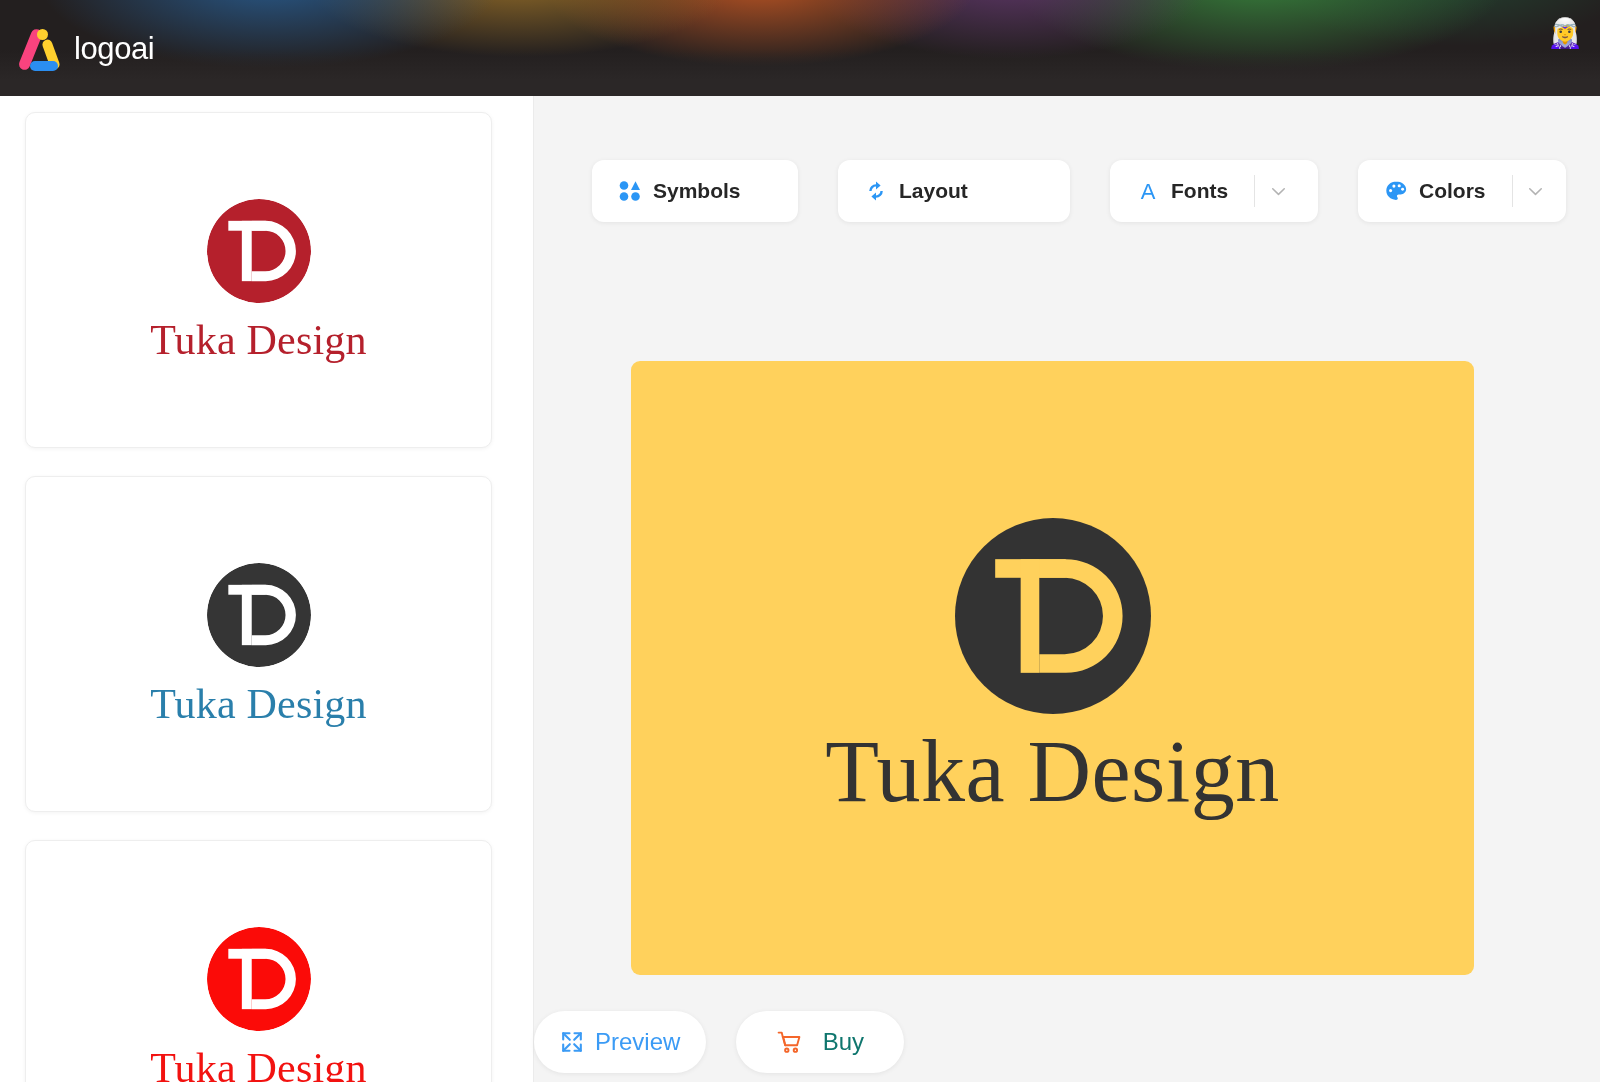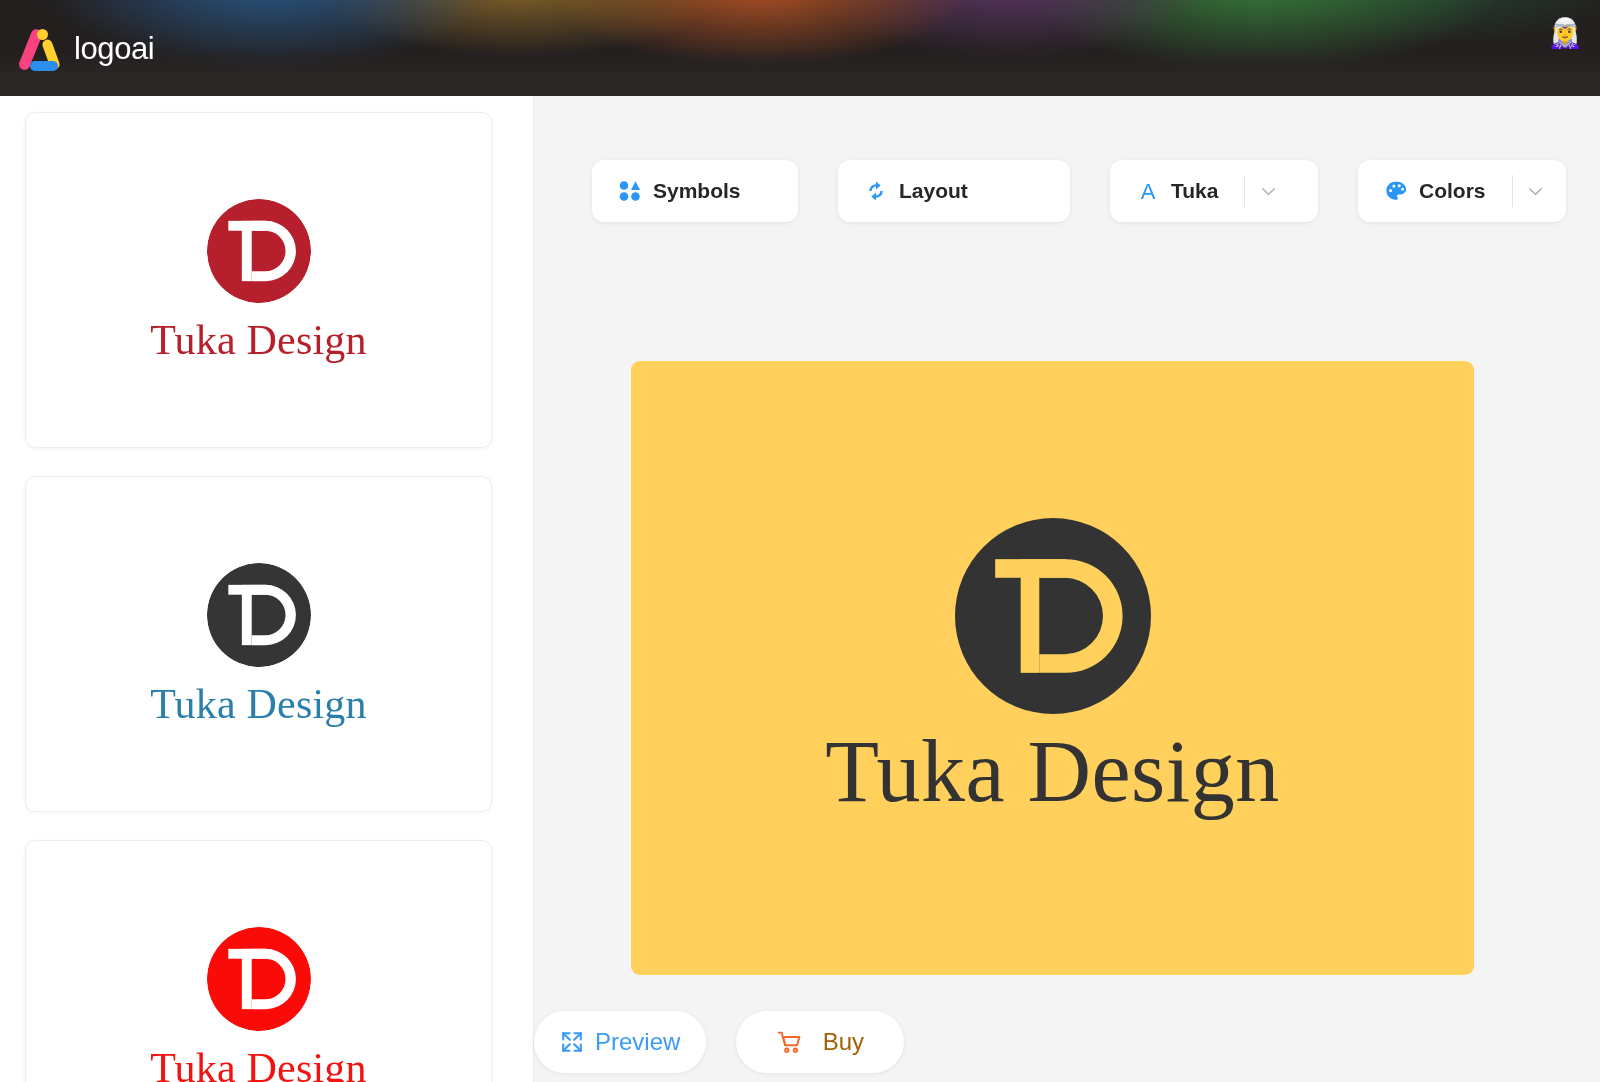--- a/index.html
+++ b/index.html
@@ -196,21 +196,21 @@
     background: #ffffff;
     border: none; border-radius: 31px;
     box-shadow: 0 1px 5px rgba(0,0,0,.07);
     display: flex; align-items: center; justify-content: center;
     gap: 11px; cursor: pointer;
     padding: 0 26px;
   }
   .abtn-label { font-size: 24px; }
   .lbl-preview { color: #3b9bf5; }
   .lbl-save    { color: #22a04a; }
-  .lbl-buy     { color: #a16207; margin-left: 10px; }
+  .lbl-buy     { color: #0f766e; margin-left: 10px; }
   .w-buy { min-width: 168px; }
 
   .icon-svg { display: block; }
 </style>
 </head>
 <body>
 
 <div class="header" style="background: rgb(35, 31, 31);">
   <div class="header-aurora"></div>
   <div class="header-bottom-fade"></div>
@@ -308,21 +308,21 @@
         </div>
       </div>
 
       <div class="tbtn w-fonts">
         <div class="tbtn-main">
           <span>
             <svg class="icon-svg" width="24" height="24" viewBox="0 0 24 24">
               <text x="12" y="20" font-family="&quot;Liberation Sans&quot;, sans-serif" font-size="22" fill="#2b96f5" text-anchor="middle">A</text>
             </svg>
           </span>
-          <span class="tbtn-label">Tuka</span>
+          <span class="tbtn-label">Fonts</span>
         </div>
         <div class="tbtn-split">
           <span>
             <svg class="chev" viewBox="0 0 16 10">
                 <path d="M1.6 2 L8 8.2 L14.4 2" fill="none" stroke="#b3b3b3" stroke-width="1.7" stroke-linecap="round" stroke-linejoin="round"></path>
               </svg>
           </span>
         </div>
       </div>
 

